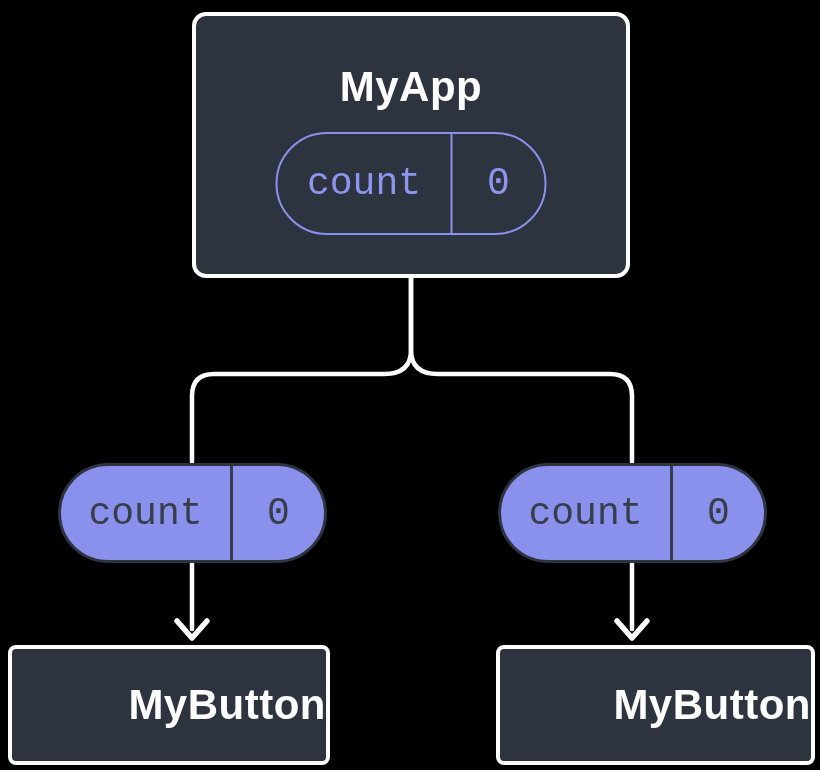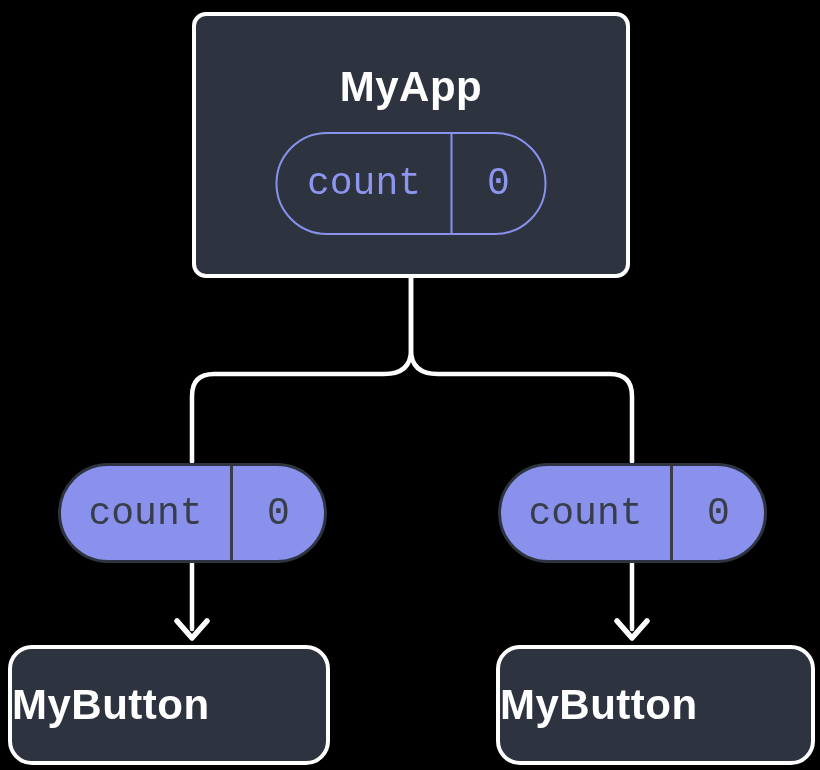--- a/index.html
+++ b/index.html
@@ -109,24 +109,24 @@
     color: var(--dark-text);
   }
   .pill-solid .pill-key {
     width: 172px;
     border-right: 3px solid var(--dark-text);
   }
   .pill-solid .pill-value { flex: 1; }
   .pill-left  { left: 58px;  top: 463px; }
   .pill-right { left: 498px; top: 463px; }
   .node-child {
-    border-radius: 24px;
+    border-radius: 8px;
     display: flex;
     align-items: center;
-    justify-content: flex-start;
+    justify-content: flex-end;
   }
   .node-child-left  { left: 8px;   top: 645px; width: 322px; height: 120px; }
   .node-child-right { left: 496px; top: 645px; width: 319px; height: 120px; }
 </style>
 </head>
 <body>
 
 <div class="canvas">
 
   <svg class="connectors" width="820" height="770" viewBox="0 0 820 770" aria-hidden="true">

